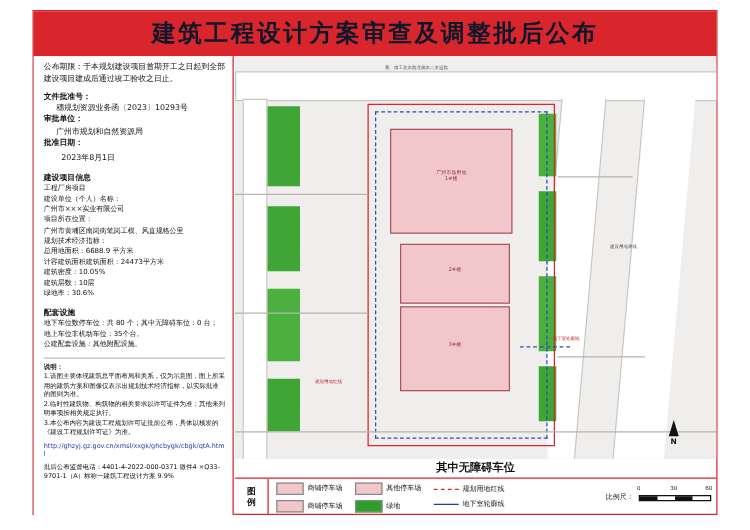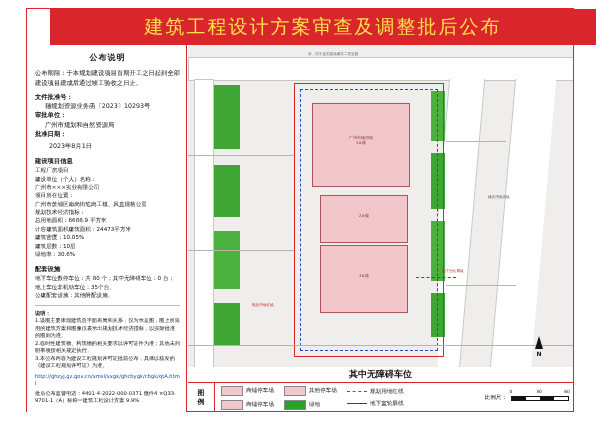--- a/index.html
+++ b/index.html
@@ -14,25 +14,24 @@
     background:#ffffff;
   }
   
   .outer-frame{
     position:absolute;left:26px;top:8px;width:548px;height:404px;
     border:1.5px solid #d9262c;box-sizing:border-box;
   }
   
   .title-bar{
     position:absolute;left:27px;top:9px;width:546px;height:36px;
-    background:#d9262c;color:#fde047;
+    background:#d9262c;color:#0f172a;
     display:flex;align-items:center;justify-content:center;
-    font-size:19px;font-weight:normal;letter-spacing:2px;
+    font-size:19px;font-weight:bold;letter-spacing:2px;
     font-family:"DejaVu Sans","Liberation Sans",sans-serif;
-    margin-left:23px;
   }
   
   .left-panel{
     position:absolute;left:27px;top:45px;width:160px;height:367px;
     border-right:1px solid #d9262c;box-sizing:border-box;
     background:#ffffff;
     padding:4px 6px 0 8px;
   }
   .panel-head{
     text-align:center;font-size:8px;font-weight:bold;color:#111;
@@ -114,21 +113,20 @@
 </head>
 <body>
 
 <div id="sheet">
 
   <div class="outer-frame"></div>
 
   <div class="title-bar">建筑工程设计方案审查及调整批后公布</div>
 
   <div class="left-panel">
-    <div class="panel-head">公布说明</div>
 
     <div class="para">
       <span class="lbl">公布期限：</span><span>于本规划建设项目首期开工之日起到全部建设项目建成后通过竣工验收之日止。</span>
     </div>
 
     <div class="blk" style="margin-top:4px">
       <span class="lbl">文件批准号：</span><br>
       <span style="padding-left:10px;display:inline-block">穗规划资源业务函〔2023〕10293号</span>
     </div>
 

